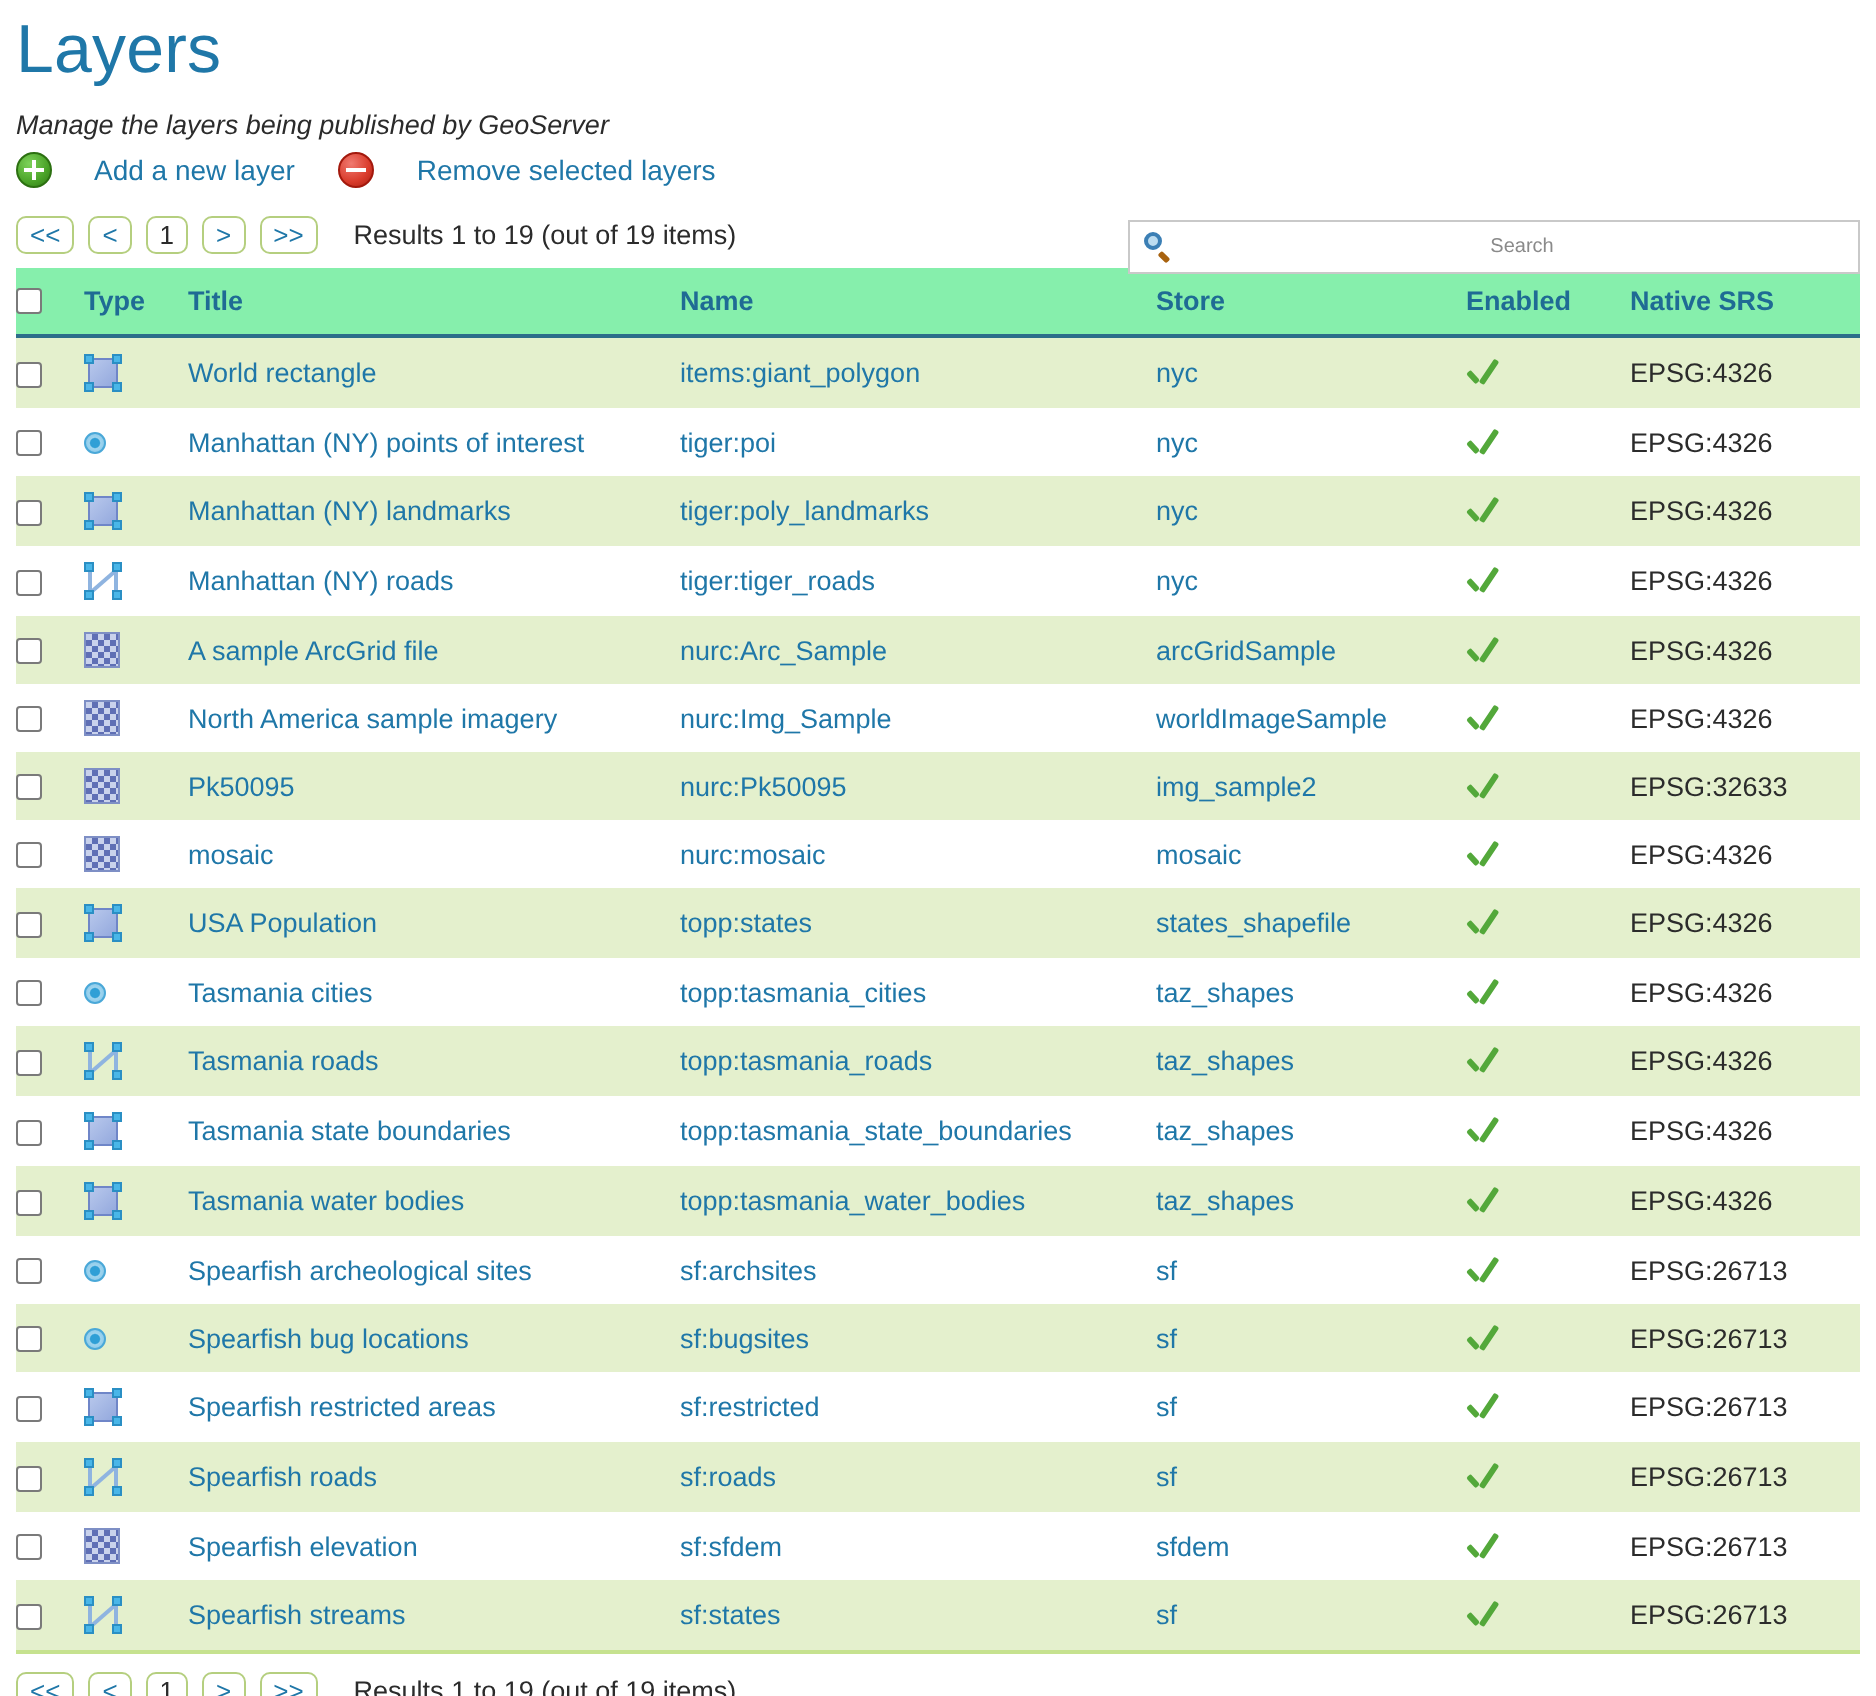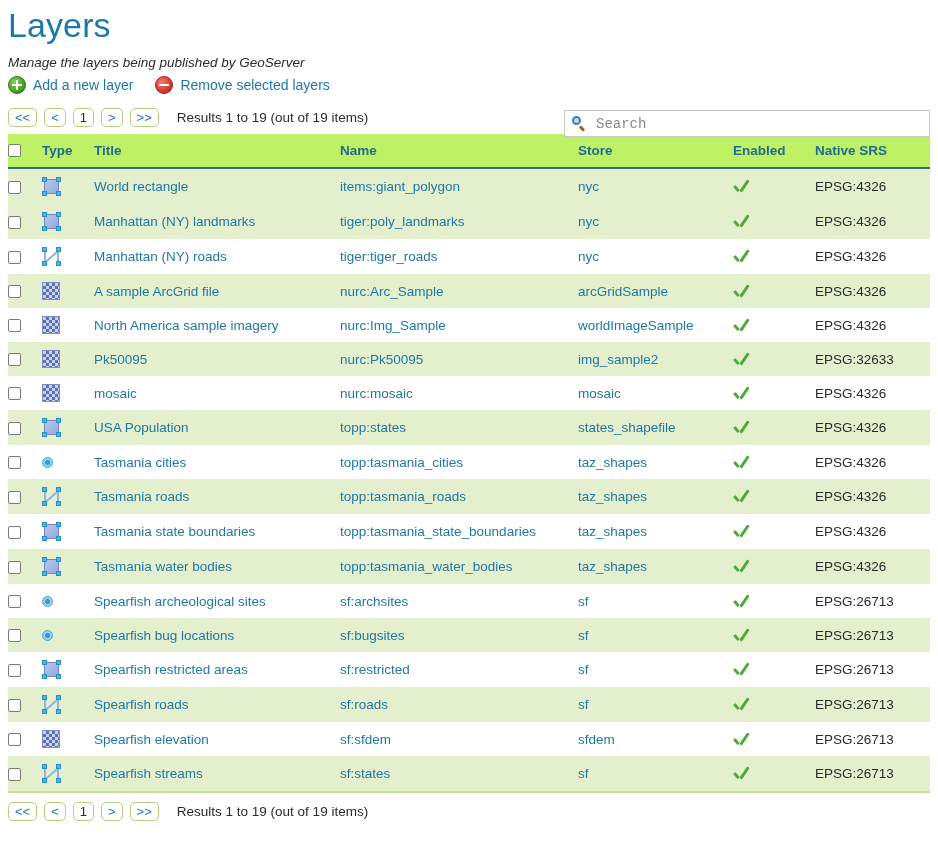--- a/index.html
+++ b/index.html
@@ -33,21 +33,21 @@
   }
   .action-bar {
     padding: 6px 0 0 8px;
     display: flex;
     align-items: center;
     gap: 22px;
   }
   .action-link {
     display: flex;
     align-items: center;
-    gap: 7px;
+    gap: 21px;
     text-decoration: none;
     color: #1f77a8;
     font-size: 14px;
     cursor: pointer;
     justify-content: space-between;
   }
   .action-link .label { color: #1f77a8; }
 
   .circ-icon {
     width: 16px; height: 16px;
@@ -137,36 +137,37 @@
     width: 6px; height: 2.6px;
     background: #a8620f;
     transform: rotate(45deg);
     transform-origin: left center;
     border-radius: 1px;
   }
   .search-input {
     border: none;
     outline: none;
     width: 330px;
-    font-family: Liberation Mono, monospace;
-    font-size: 14px;
+    font-family: Liberation Sans, sans-serif;
+    font-size: 10px;
     color: #2b2b2b;
     background: transparent;
+    text-align: center;
   }
   .search-input::placeholder { color: #8a8a8a; opacity: 1; }
 
   
   table.layers {
     border-collapse: collapse;
     width: 922px;
     margin-left: 8px;
     table-layout: fixed;
   }
   table.layers thead th {
-    background: #bef264;
+    background: #86efac;
     text-align: left;
     font-size: 13.5px;
     color: #1f6b94;
     font-weight: bold;
     padding: 6px 0 7px 0;
     border-bottom: 2px solid #2c6d8a;
     height: 20px;
   }
   table.layers tbody td {
     font-size: 13.5px;
@@ -368,20 +369,29 @@
   <tbody id="layers-body">
       <tr class="odd">
         <td class="c-cb"><input type="checkbox" class="cb" style=""></td>
         <td class="c-type"><span class="tyicon polygon"><span class="body"></span><span class="h tl"></span><span class="h tr"></span><span class="h bl"></span><span class="h br"></span></span></td>
         <td class="c-title"><a class="lnk">World rectangle</a></td>
         <td class="c-name"><a class="lnk">items:giant_polygon</a></td>
         <td class="c-store"><a class="lnk">nyc</a></td>
         <td class="c-enab"><span class="check"></span></td>
         <td class="c-srs">EPSG:4326</td>
       </tr>
+      <tr class="even">
+        <td class="c-cb"><input type="checkbox" class="cb" style=""></td>
+        <td class="c-type"><span class="tyicon point"><span class="dot"></span></span></td>
+        <td class="c-title"><a class="lnk">Manhattan (NY) points of interest</a></td>
+        <td class="c-name"><a class="lnk">tiger:poi</a></td>
+        <td class="c-store"><a class="lnk">nyc</a></td>
+        <td class="c-enab"><span class="check"></span></td>
+        <td class="c-srs">EPSG:4326</td>
+      </tr>
       <tr class="odd">
         <td class="c-cb"><input type="checkbox" class="cb" style=""></td>
         <td class="c-type"><span class="tyicon polygon"><span class="body"></span><span class="h tl"></span><span class="h tr"></span><span class="h bl"></span><span class="h br"></span></span></td>
         <td class="c-title"><a class="lnk">Manhattan (NY) landmarks</a></td>
         <td class="c-name"><a class="lnk">tiger:poly_landmarks</a></td>
         <td class="c-store"><a class="lnk">nyc</a></td>
         <td class="c-enab"><span class="check"></span></td>
         <td class="c-srs">EPSG:4326</td>
       </tr>
       <tr class="even">

